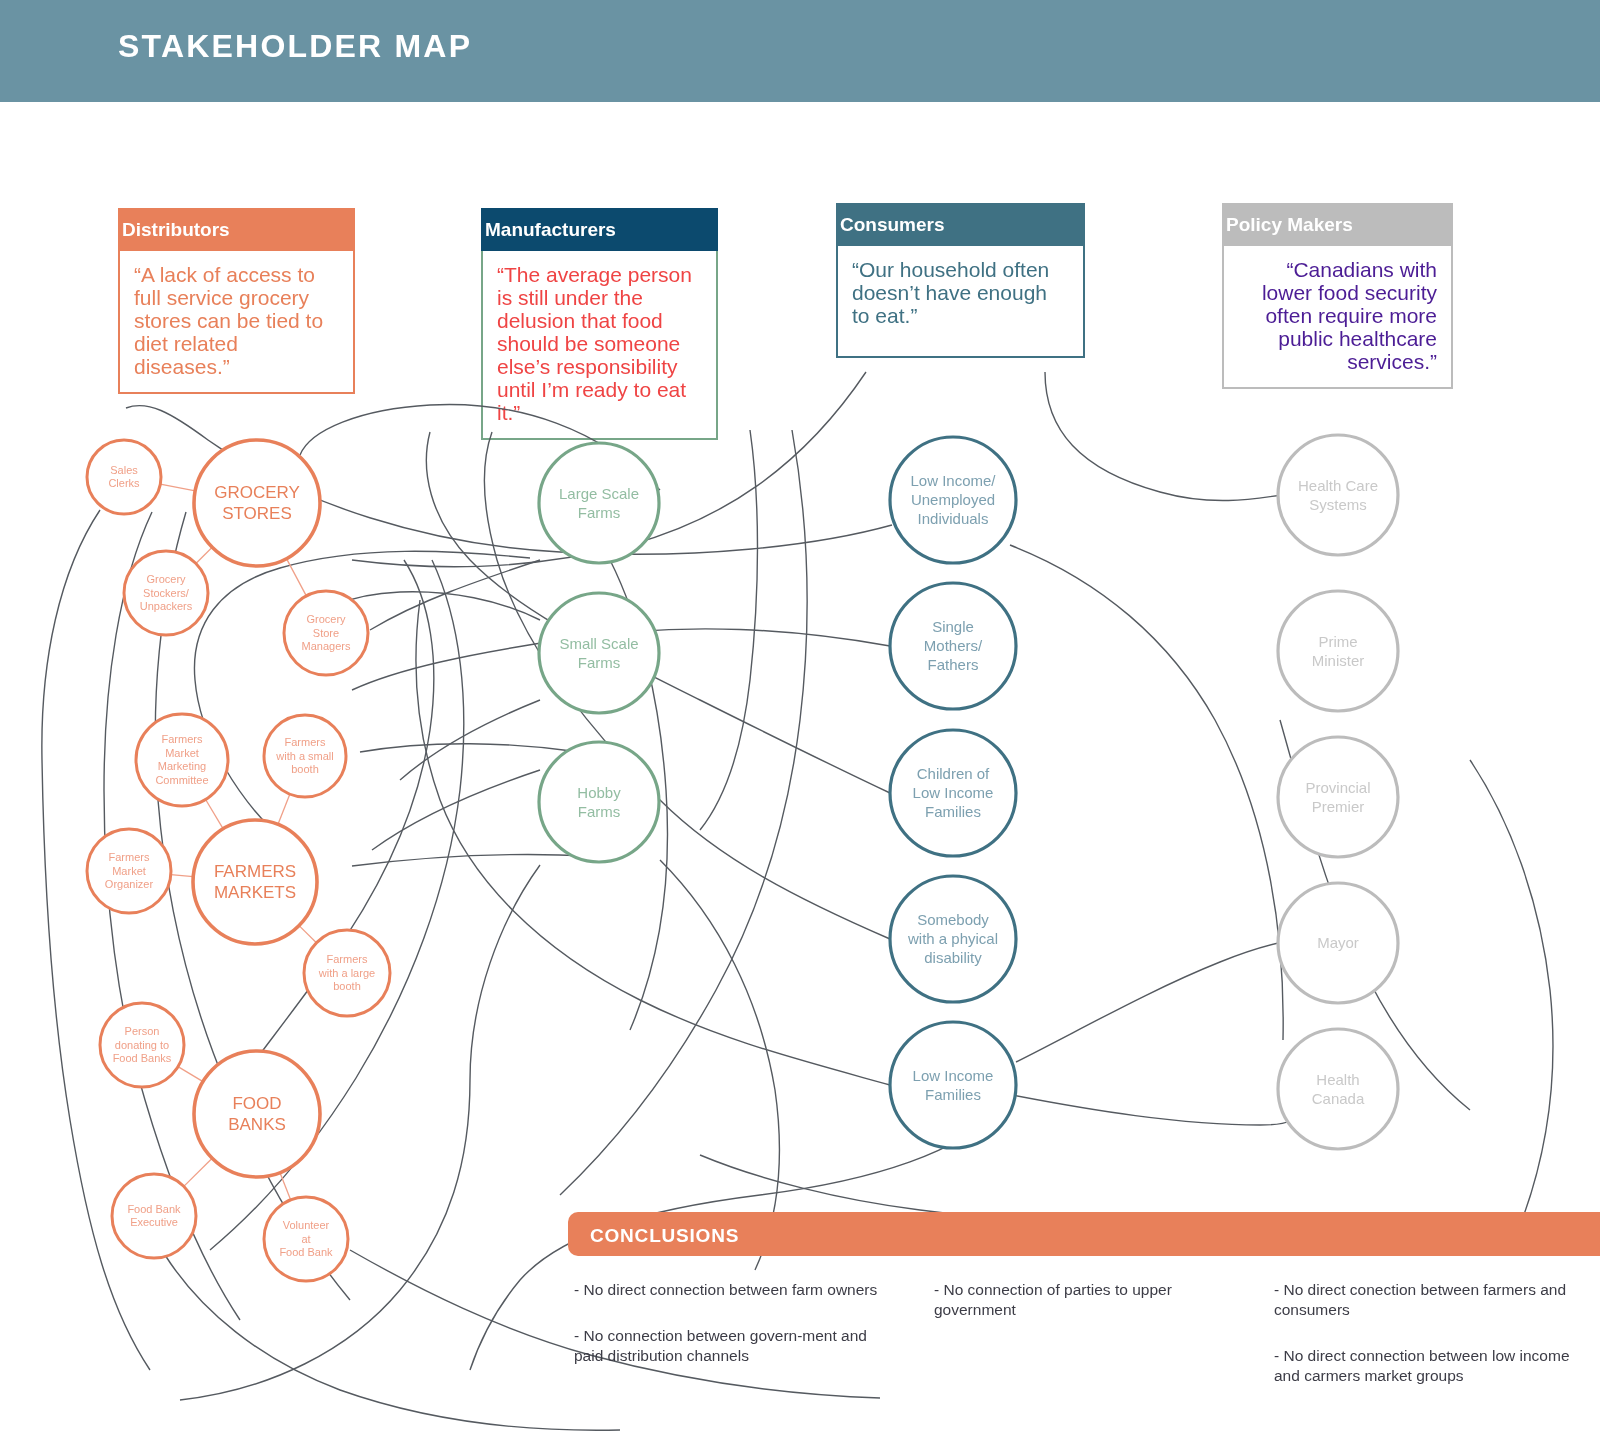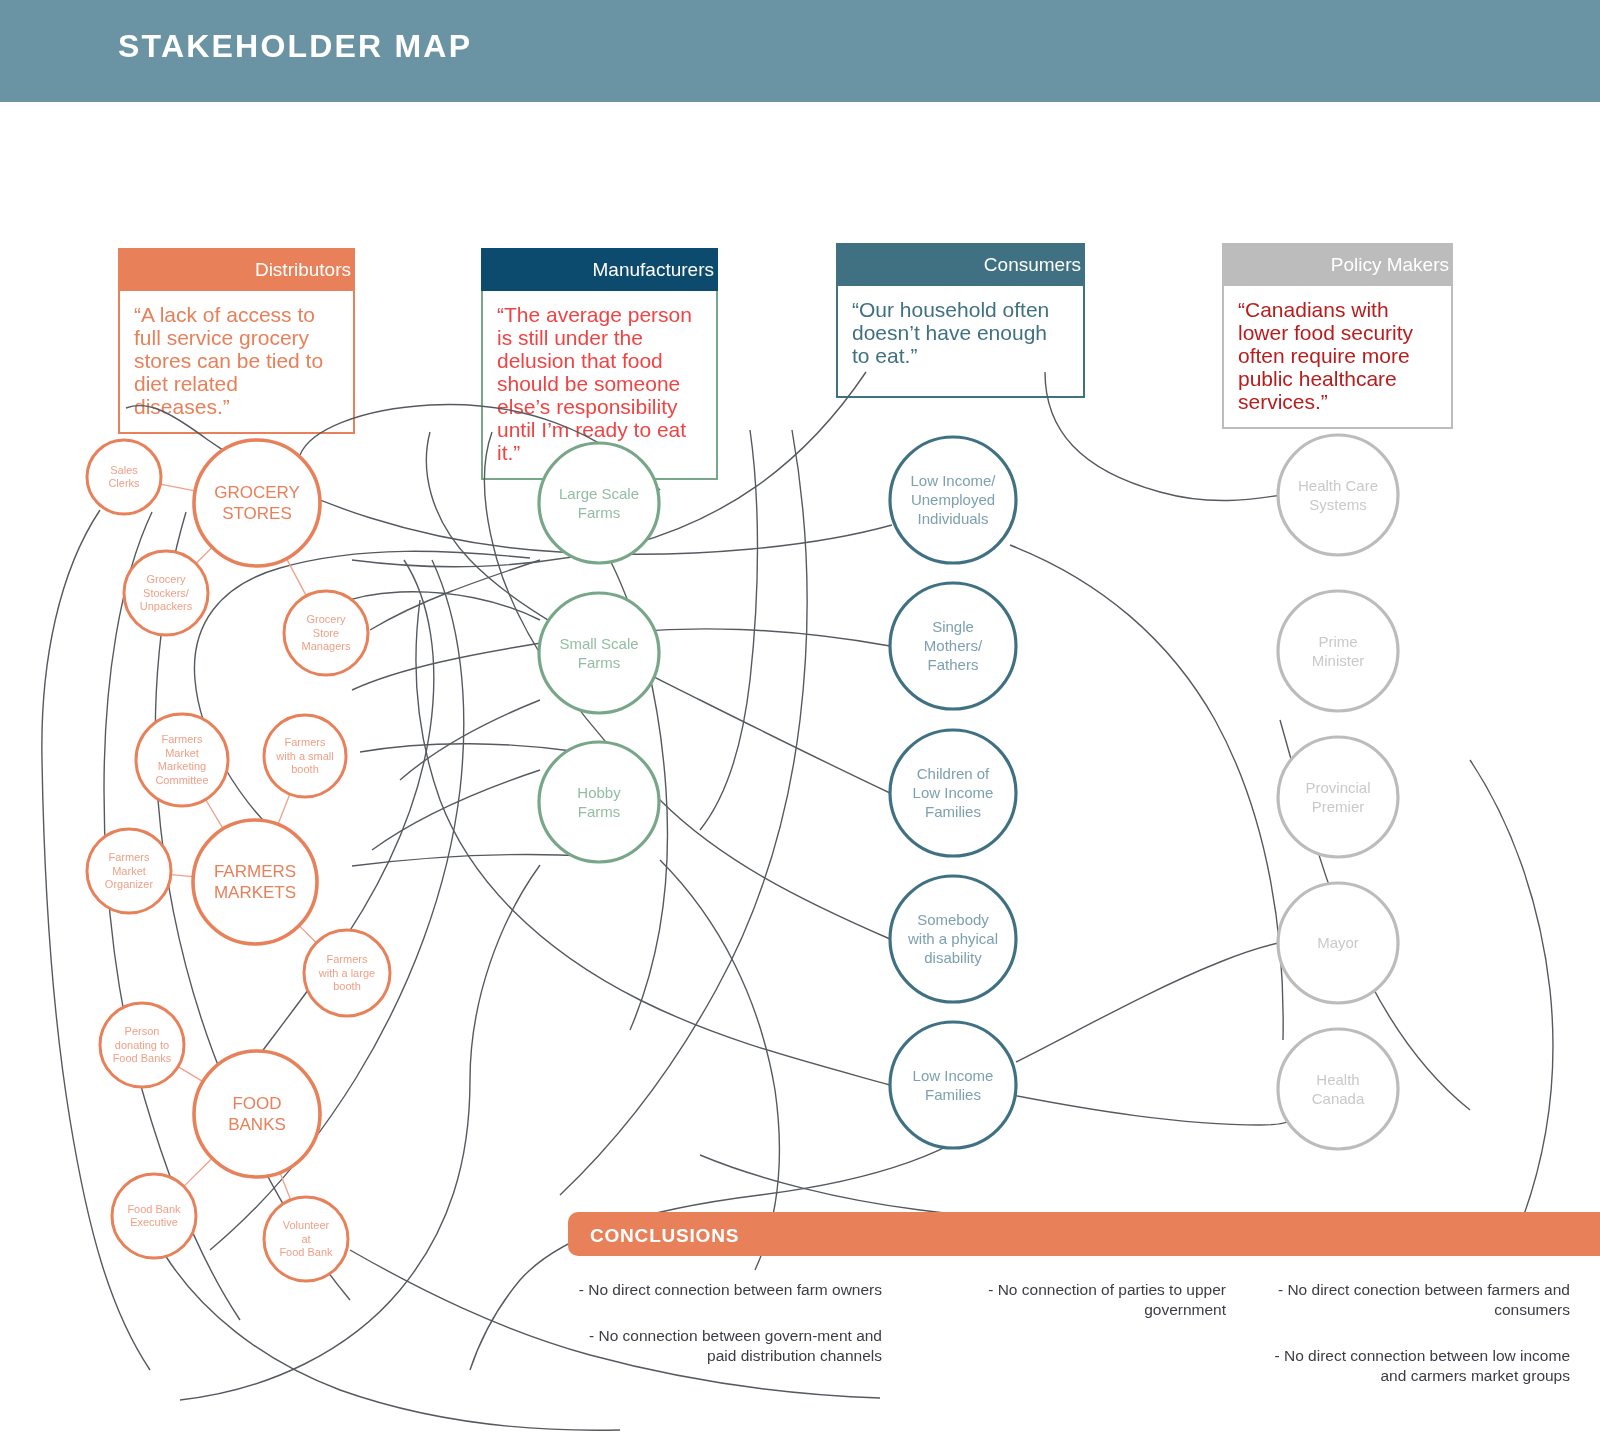--- a/index.html
+++ b/index.html
@@ -37,28 +37,27 @@
     color: #ffffff;
     font-family: "Liberation Sans", sans-serif;
   }
 
   
   .cat-card {
     position: absolute;
     box-sizing: border-box;
   }
   .cat-head {
-    text-align: right;
+    text-align: left;
     color: #ffffff;
-    font-weight: normal;
+    font-weight: bold;
     font-size: 19px;
     line-height: 19px;
     padding: 12px 4px 12px 4px;
     box-sizing: border-box;
-    margin-top: 40px;
   }
   .cat-body {
     background: #ffffff;
     border-style: solid;
     border-width: 2px;
     border-top: none;
     box-sizing: border-box;
     padding: 12px 14px 14px 14px;
     font-size: 21px;
     line-height: 23px;
@@ -82,21 +81,20 @@
   .conc-title {
     color: #fff;
     font-weight: bold;
     font-size: 19px;
     letter-spacing: 0.8px;
     padding: 13px 0 0 22px;
   }
   .conc-cols {
     display: flex;
     padding-top: 24px;
-    text-align: right;
   }
   .conc-col {
     width: 344px;
     box-sizing: border-box;
     padding-right: 30px;
   }
   .conc-col:nth-child(1) { padding-left: 6px; }
   .conc-col:nth-child(2) { padding-left: 22px; }
   .conc-col:nth-child(3) { padding-left: 18px; }
   .conc-item {
@@ -124,21 +122,21 @@
       <div class="cat-card" style="left: 481px; top: 208px; width: 237px;">
         <div class="cat-head" style="background: #0c4a6e;">Manufacturers</div>
         <div class="cat-body" style="border-color: rgb(119, 166, 136); color: #ef4444; min-height: 125px;">“The average person is still under the delusion that food should be someone else’s responsibility until I’m ready to eat it.”</div>
       </div>
       <div class="cat-card" style="left: 836px; top: 203px; width: 249px;">
         <div class="cat-head" style="background: rgb(63, 113, 131);">Consumers</div>
         <div class="cat-body" style="border-color: rgb(63, 113, 131); color: rgb(63, 113, 131); min-height: 112px;">“Our household often doesn’t have enough to eat.”</div>
       </div>
       <div class="cat-card" style="left: 1222px; top: 203px; width: 231px;">
         <div class="cat-head" style="background: rgb(188, 188, 188);">Policy Makers</div>
-        <div class="cat-body" style="border-color: rgb(188, 188, 188); color: #b91c1c; min-height: 109px;">“Canadians with lower food security often require more public healthcare services.”</div>
+        <div class="cat-body" style="border-color: rgb(188, 188, 188); color: #4c1d95; min-height: 109px; text-align: right;">“Canadians with lower food security often require more public healthcare services.”</div>
       </div>
     </div>
 
   <svg id="net" width="1600" height="1435" viewBox="0 0 1600 1435" style="position:absolute;left:0;top:0;">
     <g id="connectors-layer" fill="none" stroke="#555a60" stroke-width="1.4">
         <path d="M 1045 372 C 1045 430, 1080 470, 1160 492 C 1210 506, 1250 500, 1288 494"></path>
         <path d="M 866 372 C 800 470, 720 520, 630 545 C 520 572, 430 570, 352 560"></path>
         <path d="M 1010 545 C 1100 580, 1170 640, 1215 720 C 1270 820, 1285 940, 1283 1040"></path>
         <path d="M 892 525 C 820 545, 700 560, 560 552 C 430 545, 300 505, 208 440 C 170 412, 148 400, 126 408"></path>
         <path d="M 890 646 C 800 630, 690 620, 560 640 C 470 654, 400 668, 352 690"></path>

